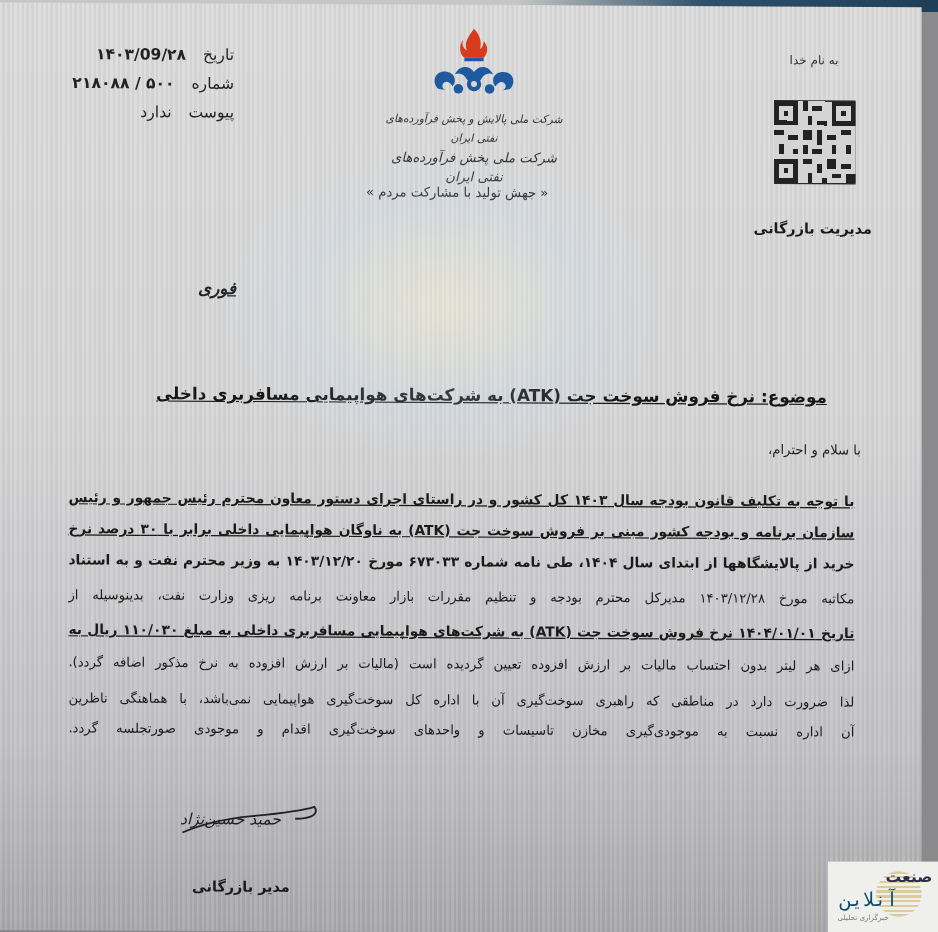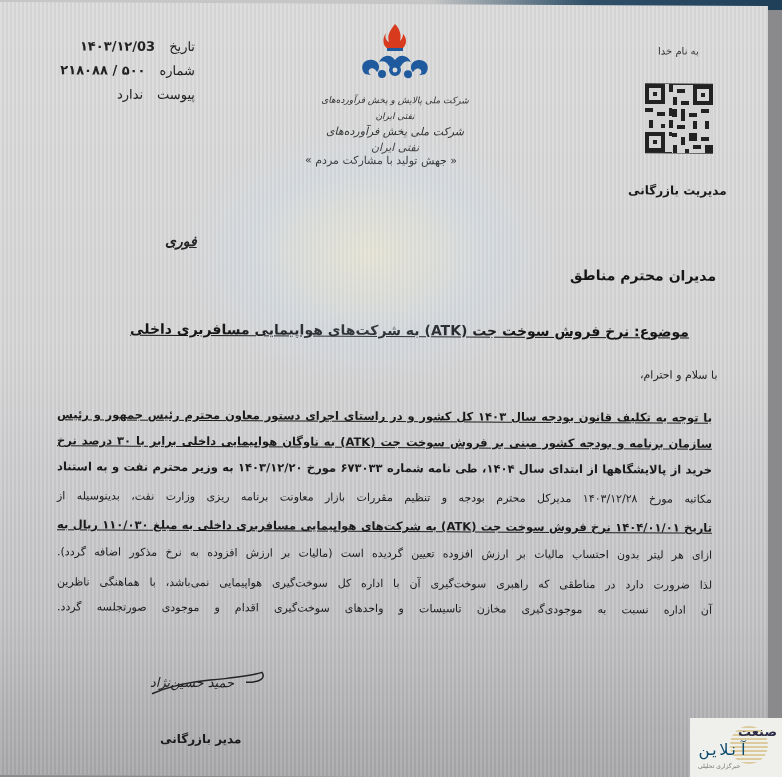--- a/index.html
+++ b/index.html
@@ -70,21 +70,21 @@
 </head>
 <body>
 
 <div class="topbar"></div>
 
 <div class="paper">
 
   <div class="meta">
     <div class="meta-row">
       <span class="lbl">تاریخ</span>
-      <span class="val">۱۴۰۳/۱۲/03</span>
+      <span class="val">۱۴۰۳/09/۲۸</span>
     </div>
     <div class="meta-row">
       <span class="lbl">شماره</span>
       <span class="val">۵۰۰ / ۲۱۸۰۸۸</span>
     </div>
     <div class="meta-row">
       <span class="lbl">پیوست</span>
       <span class="val" style="font-weight:normal">ندارد</span>
     </div>
   </div>
@@ -145,21 +145,20 @@
         <rect x="7" y="15" width="1" height="2"></rect>
           <rect x="12" y="15" width="2" height="1"></rect>
           <rect x="15" y="15" width="2" height="2"></rect>
           <rect x="10" y="16" width="1" height="1"></rect>
       </g>
     </svg>
   </div>
   <div class="dept rtl">مدیریت بازرگانی</div>
 
   <div class="urgent rtl">فوری</div>
-  <div class="addressee rtl">مدیران محترم مناطق</div>
   <div class="subject rtl">موضوع: نرخ فروش سوخت جت (ATK) به شرکت‌های هواپیمایی مسافربری داخلی</div>
   <div class="greeting rtl">با سلام و احترام،</div>
 
   <div class="body-line u rtl" style="top:405px">با توجه به تکلیف قانون بودجه سال ۱۴۰۳ کل کشور و در راستای اجرای دستور معاون محترم رئیس جمهور و رئیس</div>
   <div class="body-line u rtl" style="top:431px">سازمان برنامه و بودجه کشور مبنی بر فروش سوخت جت (ATK) به ناوگان هواپیمایی داخلی برابر با ۳۰ درصد نرخ</div>
   <div class="body-line rtl" style="top:457px">خرید از پالایشگاهها از ابتدای سال ۱۴۰۴، طی نامه شماره ۶۷۳۰۳۳ مورخ ۱۴۰۳/۱۲/۲۰ به وزیر محترم نفت و به استناد</div>
   <div class="body-line plain rtl" style="top:487px">مکاتبه مورخ ۱۴۰۳/۱۲/۲۸ مدیرکل محترم بودجه و تنظیم مقررات بازار معاونت برنامه ریزی وزارت نفت، بدینوسیله از</div>
   <div class="body-line u rtl" style="top:515px">تاریخ ۱۴۰۴/۰۱/۰۱ نرخ فروش سوخت جت (ATK) به شرکت‌های هواپیمایی مسافربری داخلی به مبلغ ۱۱۰/۰۳۰ ریال به</div>
   <div class="body-line plain rtl" style="top:543px">ازای هر لیتر بدون احتساب مالیات بر ارزش افزوده تعیین گردیده است (مالیات بر ارزش افزوده به نرخ مذکور اضافه گردد).</div>
   <div class="body-line plain rtl" style="top:573px">لذا ضرورت دارد در مناطقی که راهبری سوخت‌گیری آن با اداره کل سوخت‌گیری هواپیمایی نمی‌باشد، با هماهنگی ناظرین</div>

